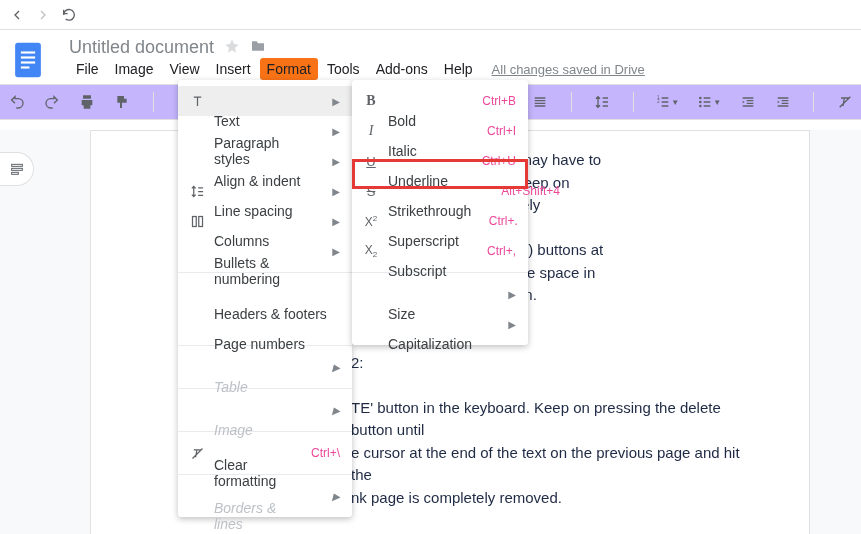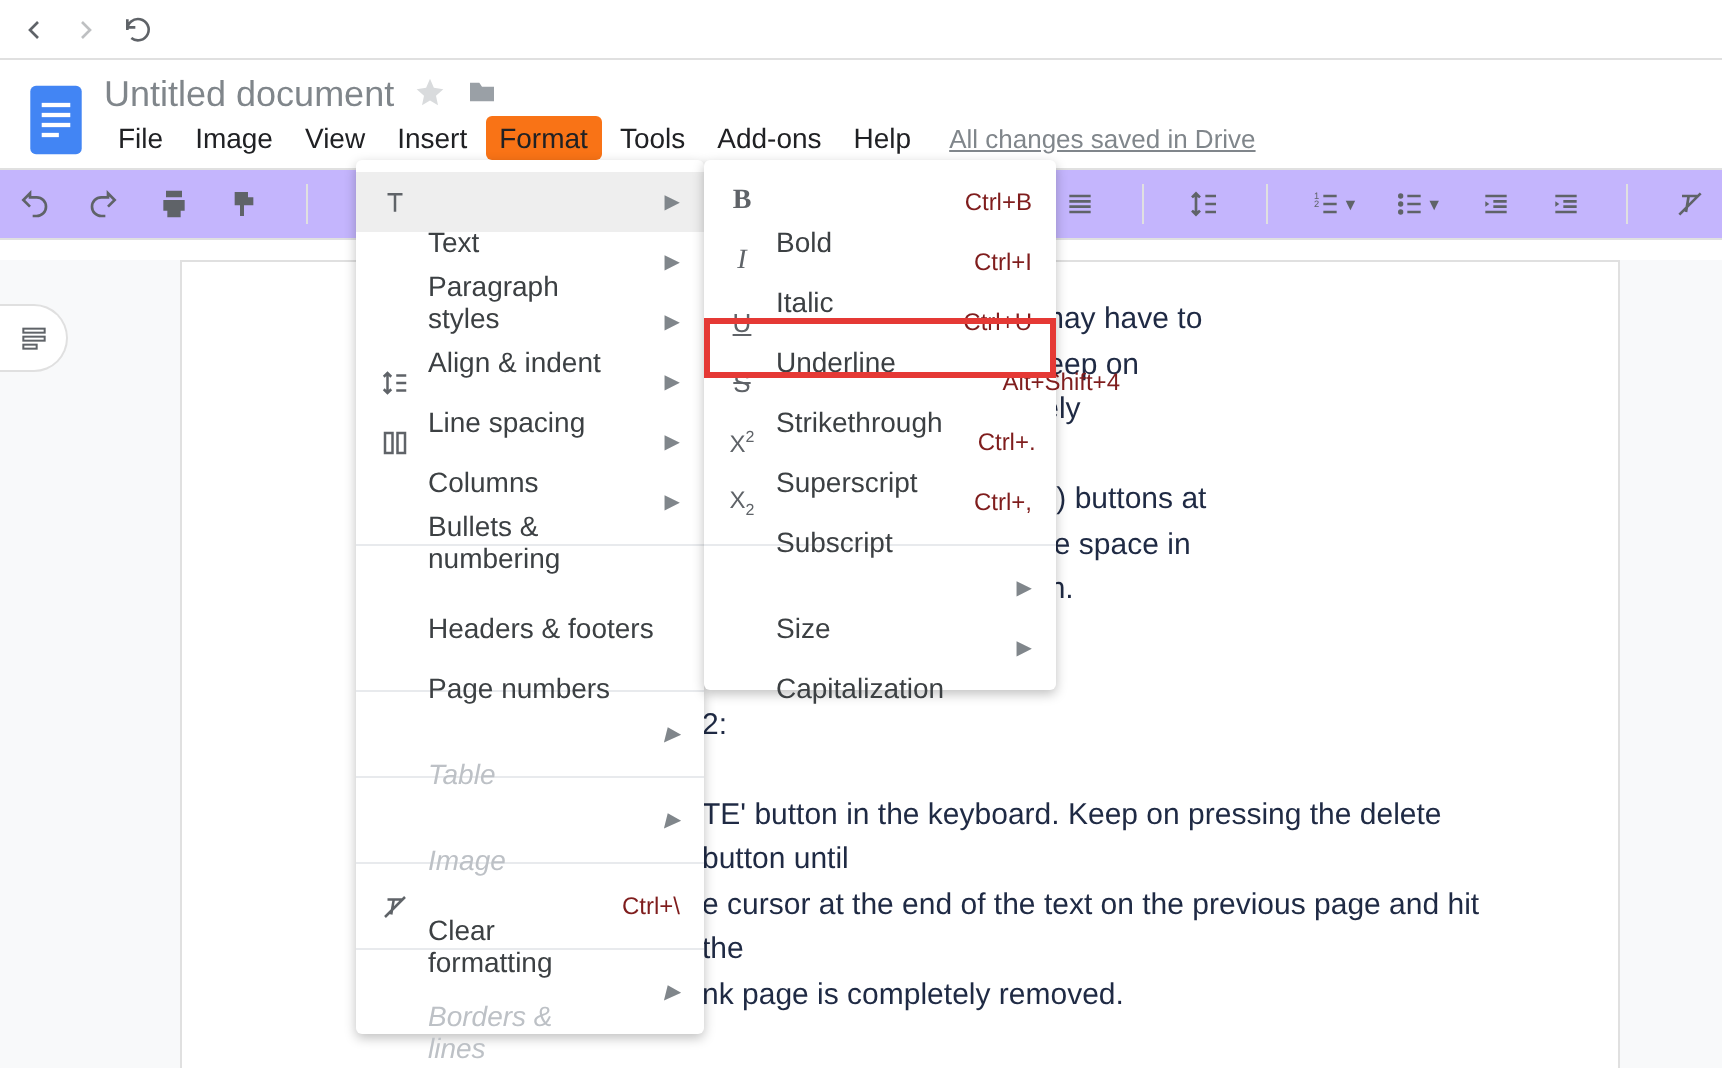--- a/index.html
+++ b/index.html
@@ -6,21 +6,21 @@
   body { width: 861px; height: 534px; background: #fff; color: #3c4043; font-size: 13px; overflow: hidden; position: relative; }
 
   .browser-bar { display:flex; align-items:center; height:30px; padding:4px 8px; gap:8px; border-bottom:1px solid #e0e0e0; }
   .bb-icon { width:18px; height:18px; display:flex; align-items:center; justify-content:center; color:#5f6368; }
   .bb-icon svg { width:16px; height:16px; stroke:currentColor; stroke-width:2; fill:none; }
   .url-bar { flex:1; display:flex; align-items:center; gap:6px; background:#f1f3f4; border-radius:14px; height:24px; padding:0 10px; font-size:12px; color:#5f6368; }
   .lock-icon svg{width:11px;height:11px; fill:#5f6368;}
   .url-text { color:#202124; }
   .url-text .grey { color:#5f6368; }
 
-  .doc-header { display:flex; align-items:flex-start; padding:6px 10px 0 10px; gap:6px; }
+  .doc-header { display:flex; align-items:flex-start; padding:6px 10px 0 10px; gap:23px; }
   .logo { width:36px; height:48px; display:flex; align-items:center; justify-content:center; }
   .logo svg{width:32px;height:40px;}
   .title-area { display:flex; flex-direction:column; }
   .title-row { display:flex; align-items:center; gap:10px; height:22px; }
   .doc-title { font-size:18px; color:#80868b; }
   .star-icon,.folder-icon { color:#d9dbdd; }
   .star-icon svg,.folder-icon svg{width:16px;height:16px; fill:currentColor;}
   .menu-row { display:flex; align-items:center; gap:2px; height:22px; font-size:14px; color:#202124;justify-content:space-between; }
   .menu-item { padding:3px 7px; cursor:pointer; border-radius:3px; }
   .menu-item.active { background:#f97316; }
@@ -37,21 +37,21 @@
   .left-tab { position:absolute; left:0; top:22px; width:34px; height:34px; border:1px solid #e0e0e0; border-left:none; border-radius:0 17px 17px 0; background:#fff; display:flex; align-items:center; justify-content:center; }
   .left-tab svg{width:16px;height:16px;stroke:#5f6368;fill:none;stroke-width:1.5;}
 
   .page { position:absolute; left:90px; top:0; width:720px; background:#fff; border:1px solid #e0e0e0; padding:18px 50px 40px 260px; font-size:15px; line-height:1.5; color:#1f2a44; }
   .page p { margin:0; }
 
   .submenu { position:absolute; background:#fff; box-shadow:0 2px 6px rgba(0,0,0,.25); border-radius:3px; padding:6px 0; font-size:14px; color:#3c4043; z-index:50;}
   .sm-item { display:flex; align-items:center; justify-content:space-between; height:30px; padding:0 12px 0 36px; position:relative; cursor:pointer; gap:30px;}
   .sm-item.hl{background:#eeeeee;}
   .sm-item .label{flex:1;margin-top:40px;}
-  .sm-item .sc{color:#7f1d1d; font-size:12px;}
+  .sm-item .sc{color:#ec4899; font-size:12px;}
   .sm-item .arrow{color:#80868b; font-size:10px;}
   .sm-item .ic{position:absolute; left:10px; width:18px; height:18px; display:flex;align-items:center;justify-content:center; color:#5f6368;}
   .sm-item .ic svg{width:15px;height:15px;stroke:currentColor;fill:none;stroke-width:1.5;}
   .sm-item.disabled{color:#bdc1c6;font-style:italic;}
   .sm-sep{height:1px;background:#e8eaed;margin:6px 0;}
 
   .format-menu{ top:80px; left:178px; width:174px; }
   .text-submenu{ top:80px; left:352px; width:176px; }
   .highlight-box{ position:absolute; top:159px; left:352px; width:176px; height:30px; border:3px solid #e53935; z-index:60; pointer-events:none;}
 </style>

